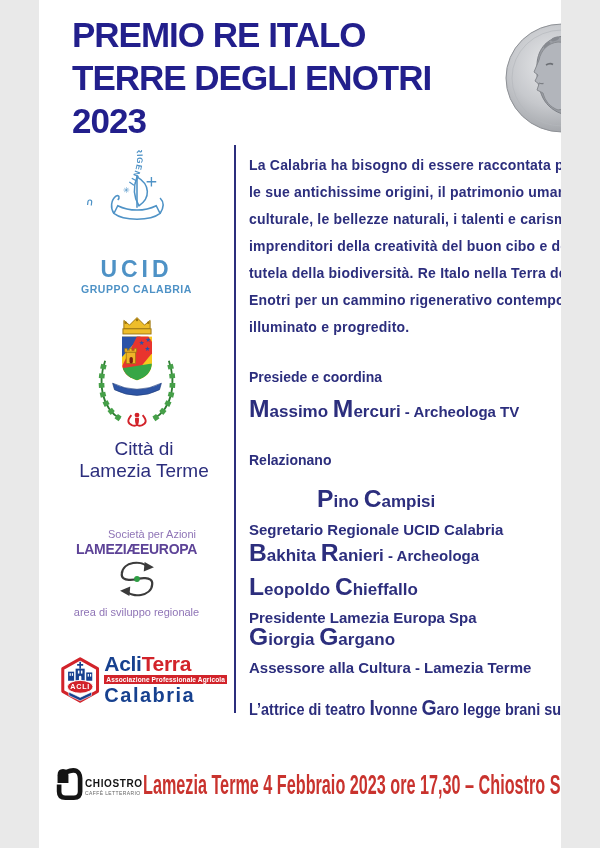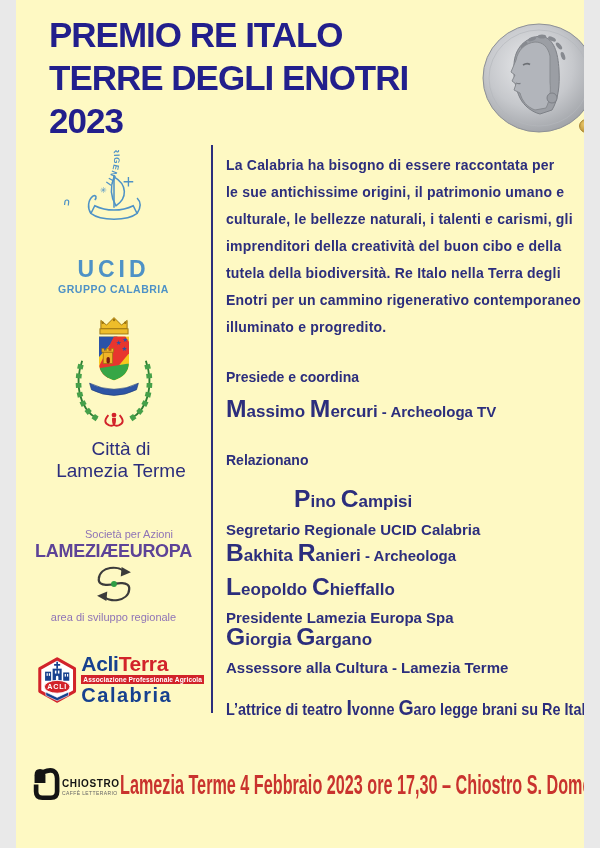--- a/index.html
+++ b/index.html
@@ -1,17 +1,17 @@
 <!DOCTYPE html>
 <html><head>
 <meta charset="utf-8">
 <style>
   html,body{margin:0;padding:0;background:#e9e9e9;}
   .page{
-    position:relative;width:568px;height:848px;background:#fef9c3;
+    position:relative;width:522px;height:848px;background:#ffffff;
     margin:0 auto;overflow:hidden;
     font-family:"Liberation Sans","DejaVu Sans",sans-serif;
     color:#2c2e7d;
   }
   
   .title{
     position:absolute;left:33px;top:13px;
     font-size:35px;font-weight:bold;line-height:43px;letter-spacing:-1px;
     color:#221f8c;white-space:nowrap;
   }
@@ -20,21 +20,21 @@
   .vdivider{position:absolute;left:195px;top:145px;width:2px;height:568px;background:#2c2e7d;}
   
   .leftcol{position:absolute;left:0;top:0;width:195px;height:848px;text-align:center;}
   .ucid-wrap{position:absolute;left:0;top:150px;width:195px;}
   .ucid-name{margin-top:2px;font-size:23px;font-weight:bold;letter-spacing:4px;color:#4e92c6;}
   .ucid-sub{font-size:10.5px;font-weight:bold;letter-spacing:.5px;color:#4e92c6;margin-top:0;}
   .stemma-wrap{position:absolute;left:0;top:312px;width:195px;}
   .city-name{position:absolute;left:0;top:438px;width:210px;font-size:19px;line-height:22px;color:#2c2e7d;white-space:pre-line;}
   .leu-wrap{position:absolute;left:0;top:528px;width:195px;color:#8f74b6;}
   .leu-top{font-size:11px;padding-left:31px;}
-  .leu-name{font-size:18px;font-weight:bold;color:#5d4397;letter-spacing:-.3px;margin:1px 0 0;}
+  .leu-name{font-size:14px;font-weight:bold;color:#5d4397;letter-spacing:-.3px;margin:1px 0 0;}
   .leu-bottom{font-size:11px;margin-top:1px;}
   .acli-wrap{position:absolute;left:20px;top:650px;width:168px;display:flex;align-items:center;text-align:left;}
   .acli-text{margin-left:3px;}
   .acli-name{font-size:21px;font-weight:bold;line-height:20px;letter-spacing:-.3px;}
   .acli-name .blue{color:#17418f;} .acli-name .red{color:#d2232a;}
   .acli-banner{background:#d2232a;color:#fff;font-size:6.6px;font-weight:bold;
     padding:1px 2px;white-space:nowrap;letter-spacing:.1px;margin-top:1px;}
   .acli-region{font-size:20px;font-weight:bold;color:#17418f;letter-spacing:1.5px;margin-top:0px;}
   
   .content{position:absolute;left:210px;top:0;width:386px;}

